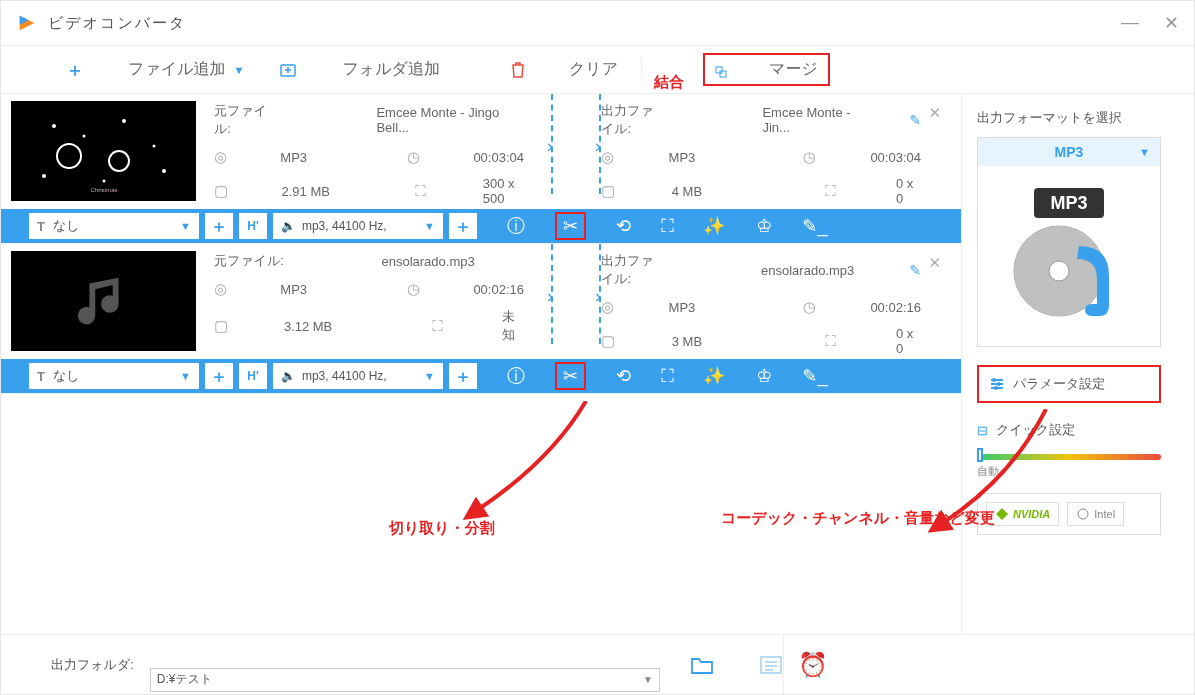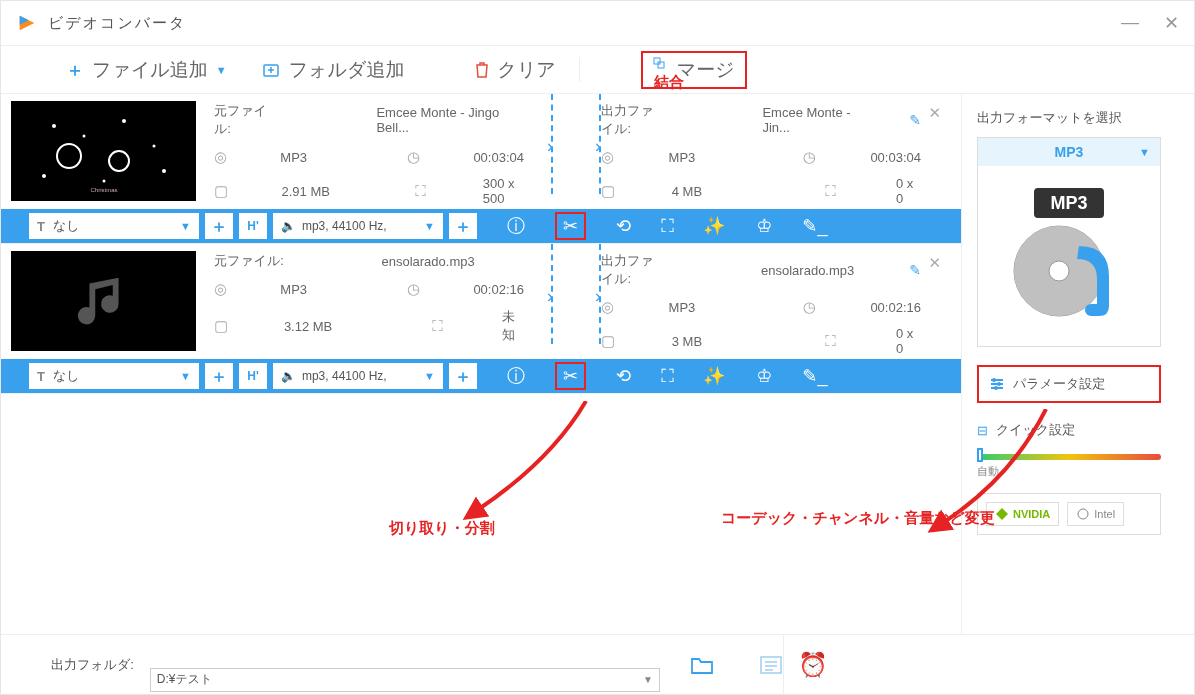--- a/index.html
+++ b/index.html
@@ -4,21 +4,21 @@
 <style>
 * { box-sizing: border-box; margin: 0; padding: 0; font-family: "Hiragino Kaku Gothic Pro", "Meiryo", sans-serif; }
 body { width: 1195px; height: 695px; background: #fff; position: relative; overflow: hidden; border: 1px solid #e6e6e6; }
 .titlebar { height: 45px; display: flex; align-items: center; padding: 0 15px; border-bottom: 1px solid #eee; }
 .logo { width: 22px; height: 22px; margin-right: 10px; }
 .title { font-size: 15px; color: #555; letter-spacing: 2px; }
 .winctrl { margin-left: auto; display: flex; gap: 25px; color: #999; font-size: 18px; }
 .winctrl span { cursor: pointer; }
 
 .toolbar { height: 48px; display: flex; align-items: center; padding: 0 50px 0 65px; border-bottom: 1px solid #eee; gap: 8px; }
-.tb-item { display: flex; align-items: center; gap: 6px; font-size: 19px; color: #666; cursor: pointer; }
+.tb-item { display: flex; align-items: center; gap: 6px; font-size: 16px; color: #666; cursor: pointer; margin-left: 36px; }
 .tb-plus { color: #39a0ed; font-size: 18px; font-weight: bold; }
 .tb-down { color: #39a0ed; font-size: 11px; }
 .tb-sep { width: 1px; height: 25px; background: #eee; margin: 0 15px; }
 .tb-merge-box { border: 2px solid #e62222; padding: 4px 10px; }
 .annot { color: #e62222; font-weight: bold; font-size: 15px; position: absolute; pointer-events: none; }
 
 .main { display: flex; height: 540px; }
 .list { width: 960px; overflow: hidden; }
 .side { width: 215px; border-left: 1px solid #eee; padding: 15px; }
 
@@ -59,21 +59,21 @@
 .quick { margin-top: 18px; display: flex; align-items: center; gap: 8px; color: #555; font-size: 13px; }
 .slider { margin-top: 15px; }
 .slider-track { height: 6px; background: linear-gradient(90deg, #2ecc71 0%, #f1c40f 50%, #e74c3c 100%); border-radius: 3px; position: relative; }
 .slider-thumb { width: 6px; height: 14px; background: #fff; border: 2px solid #39a0ed; position: absolute; top: -6px; left: 0; }
 .slider-label { font-size: 11px; color: #888; margin-top: 4px; }
 .hw-card { border: 1px solid #ddd; margin-top: 14px; }
 .hw-head { background: #e6f4fd; padding: 6px 8px; font-size: 12px; color: #555; display: flex; align-items: center; }
 .hw-head input { margin-right: 6px; }
 .hw-body { padding: 8px; display: flex; gap: 8px; }
 .hw-chip { border: 1px solid #ddd; padding: 4px 8px; font-size: 11px; display: flex; align-items: center; gap: 4px; color: #888; }
-.nvidia { color: #76b900; font-weight: bold; }
+.nvidia { color: #76b900; font-weight: bold; font-style: italic; }
 
 .footer { height: 60px; border-top: 1px solid #eee; display: flex; align-items: center; padding: 0 20px 0 50px; }
 .footer-label { font-size: 13px; color: #555; margin-right: 16px; }
 .footer-path { width: 510px; height: 24px; border: 1px solid #ccc; padding: 0 6px; font-size: 12px; color: #555; display: flex; align-items: center; margin-top: 30px; }
 .footer-path .dd { margin-left: auto; color: #888; font-size: 10px; }
 .footer-icons { display: flex; gap: 45px; margin-left: 30px; color: #39a0ed; font-size: 20px; }
 .footer-icons > * { cursor: pointer; }
 .convert-btn { background: #0d88e8; color: #fff; width: 195px; height: 60px; margin-left: auto; display: flex; align-items: center; justify-content: center; font-size: 22px; font-weight: bold; letter-spacing: 4px; cursor: pointer; }
 .clock-btn { width: 60px; height: 60px; display: flex; align-items: center; justify-content: center; color: #39a0ed; font-size: 24px; border-left: 1px solid #eee; cursor: pointer; }
 
@@ -106,21 +106,21 @@
     </svg>
   <span class="tb-item">フォルダ追加</span>
   <div style="width:55px"></div>
   <svg width="14" height="16">
       <path d="M2 3h10l-1 12H3Z M5 3V1h4v2" fill="none" stroke="#e74c3c" stroke-width="1.5"></path>
     </svg>
   <span class="tb-item">クリア</span>
   <div class="tb-sep"></div>
   <div style="width:30px"></div>
   <div class="tb-merge-box">
-    <span style="display:flex;align-items:flex-start;gap:8px">
+    <span style="display:flex;align-items:flex-end;gap:2px">
       <svg width="16" height="14">
           <rect x="1" y="1" width="6" height="6" fill="none" stroke="#39a0ed"></rect>
           <rect x="5" y="5" width="6" height="6" fill="none" stroke="#39a0ed"></rect>
         </svg>
       <span class="tb-item">マージ</span>
     </span>
   </div>
 </div>
 
 <div class="annot" style="left:653px;top:72px;">結合</div>

